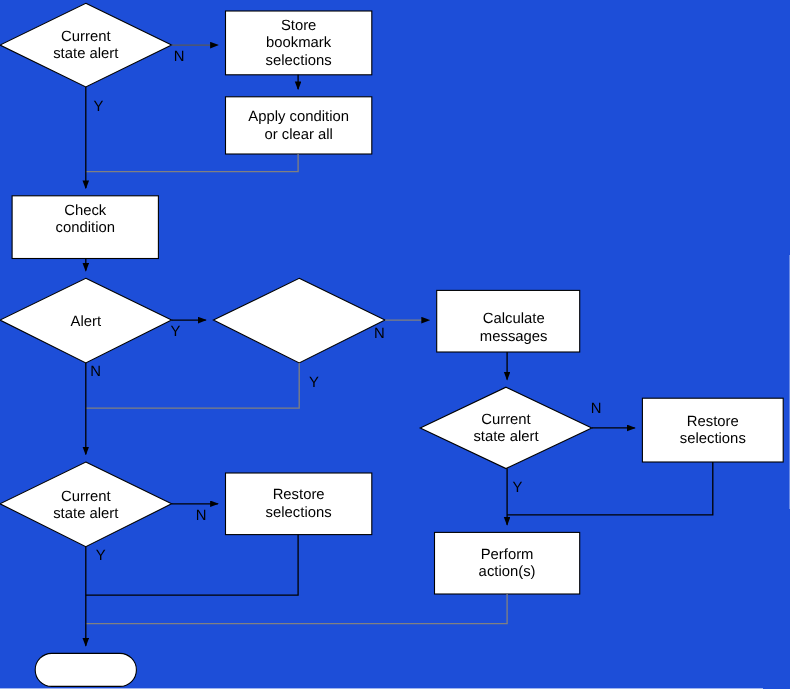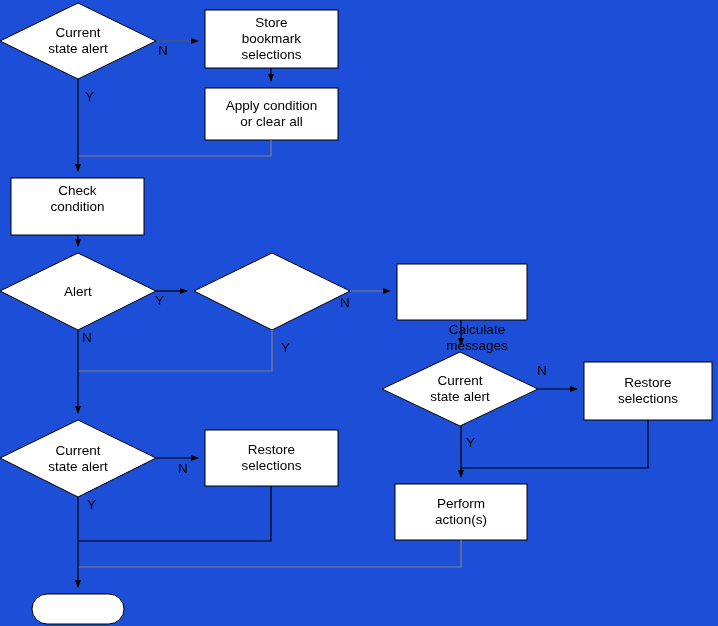--- a/index.html
+++ b/index.html
@@ -152,21 +152,21 @@
 
   <div class="node-label" style="left:205px; top:88px;  width:133px; height:52px;">Apply condition
 or clear all</div>
 
   <div class="node-label" style="left:11px;  top:178px; width:133px; height:42px;">Check
 condition</div>
 
   <div class="node-label" style="left:0px;   top:253px; width:156px; height:77px;">Alert</div>
 
 
-  <div class="node-label" style="left:412px; top:264px; width:130px; height:68px;margin-top:40px;">Calculate
+  <div class="node-label" style="left:402px; top:264px; width:130px; height:68px;">Calculate
 messages</div>
 
   <div class="node-label" style="left:382px; top:352px; width:156px; height:74px;">Current
 state alert</div>
 
   <div class="node-label" style="left:584px; top:362px; width:128px; height:58px;">Restore
 selections</div>
 
   <div class="node-label" style="left:0px;   top:420px; width:156px; height:77px;">Current
 state alert</div>

